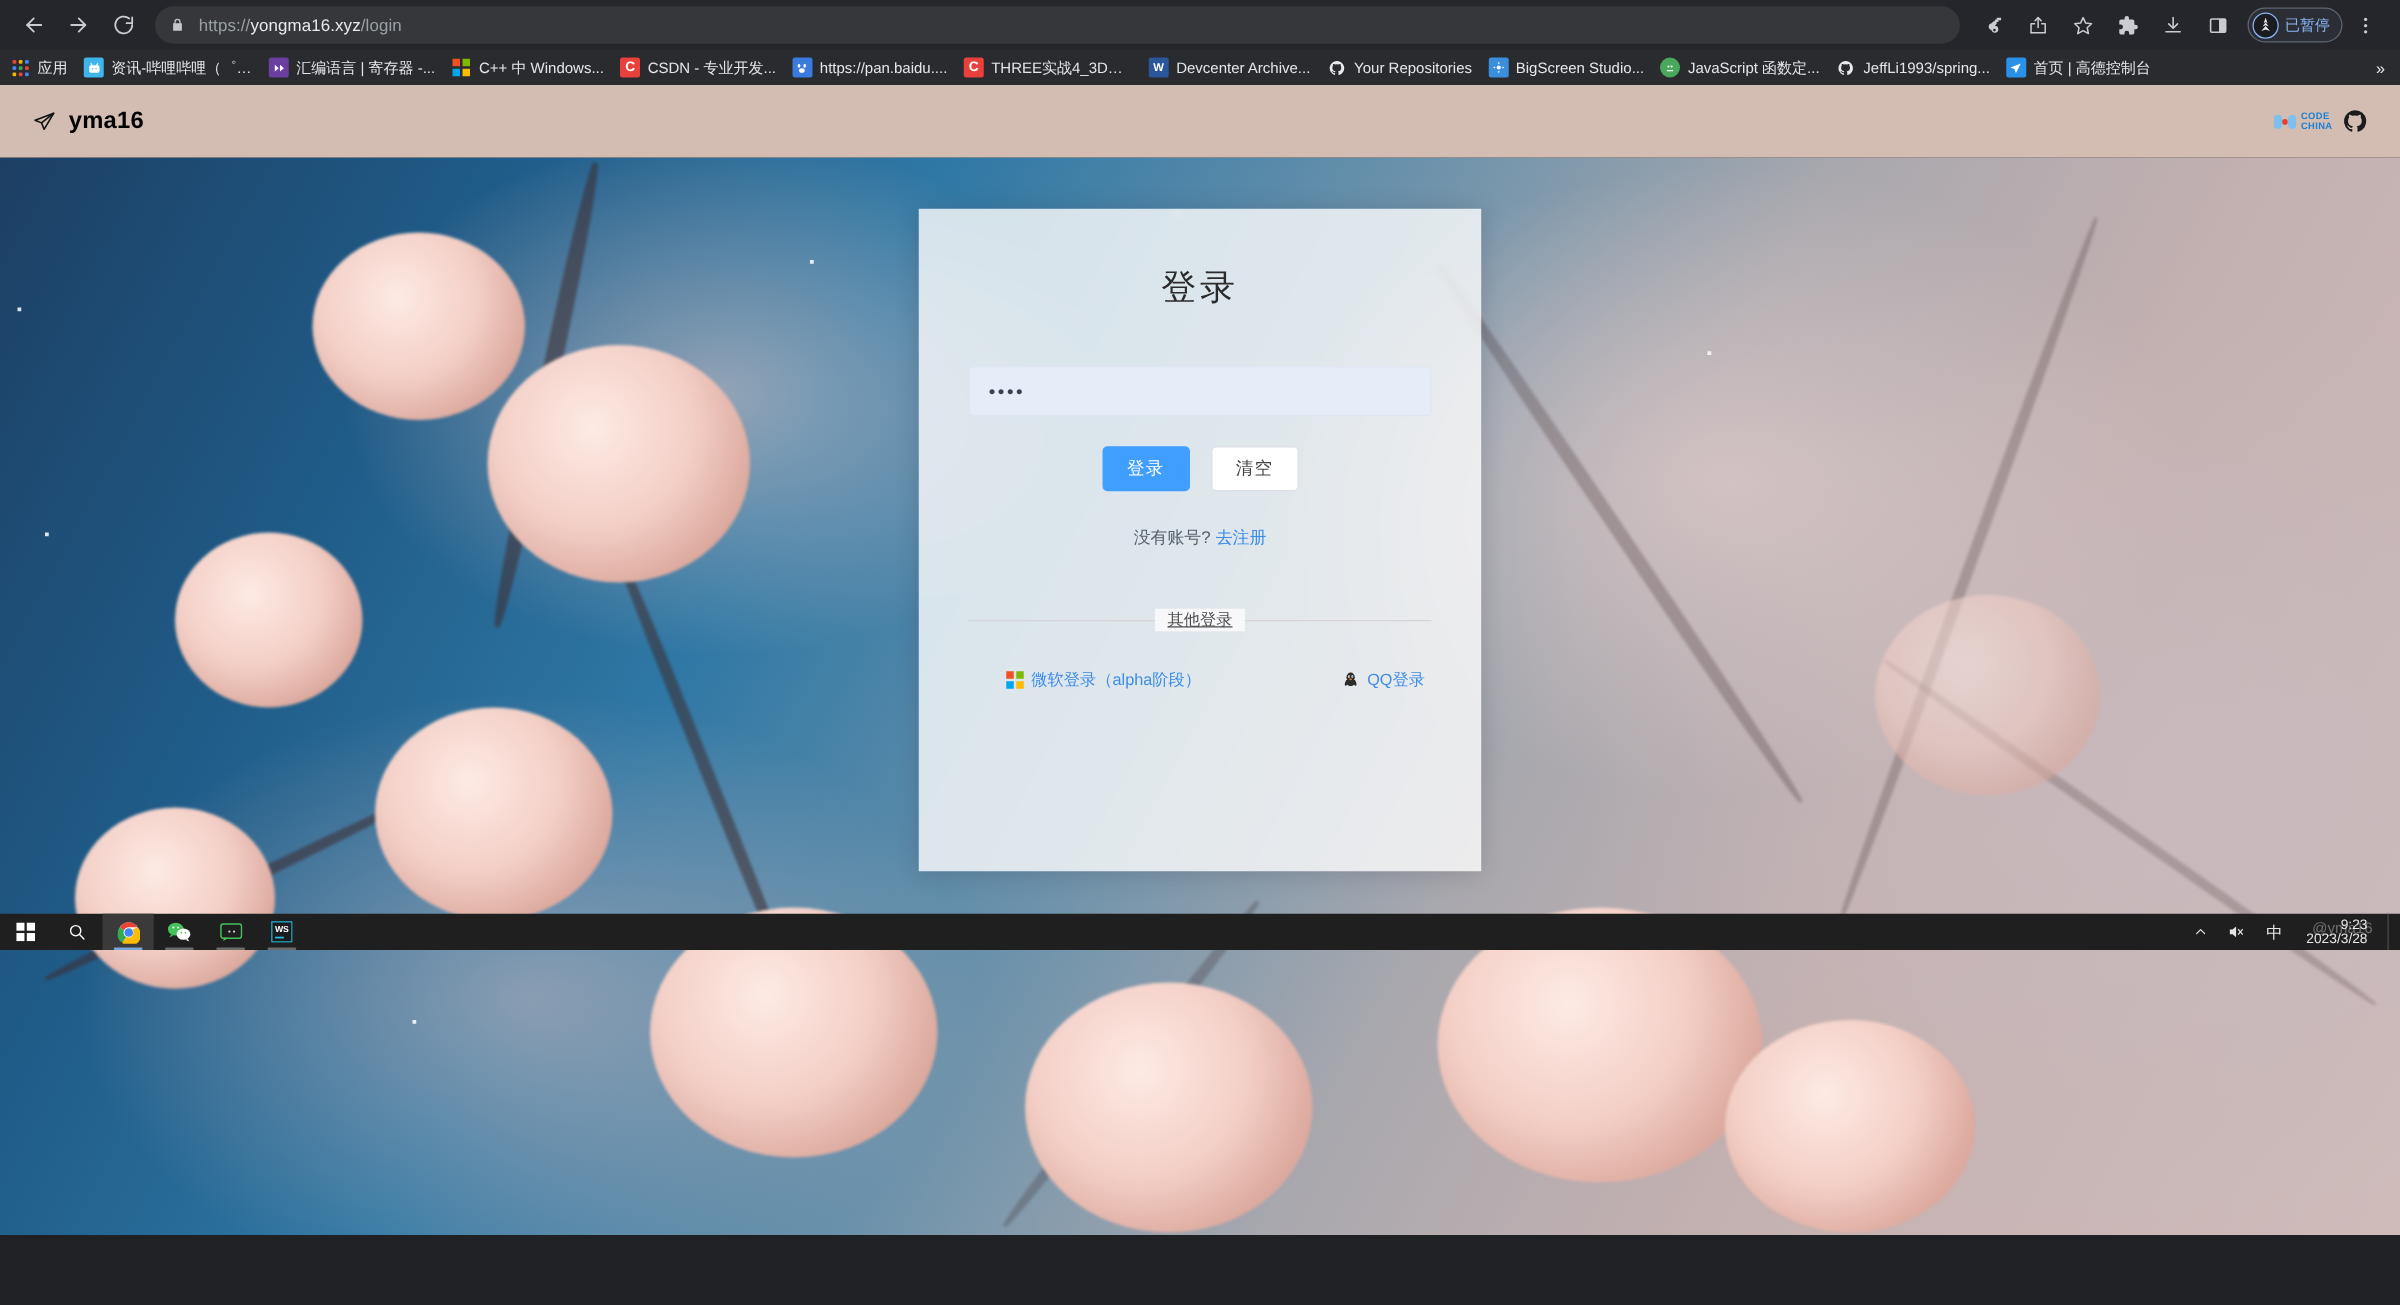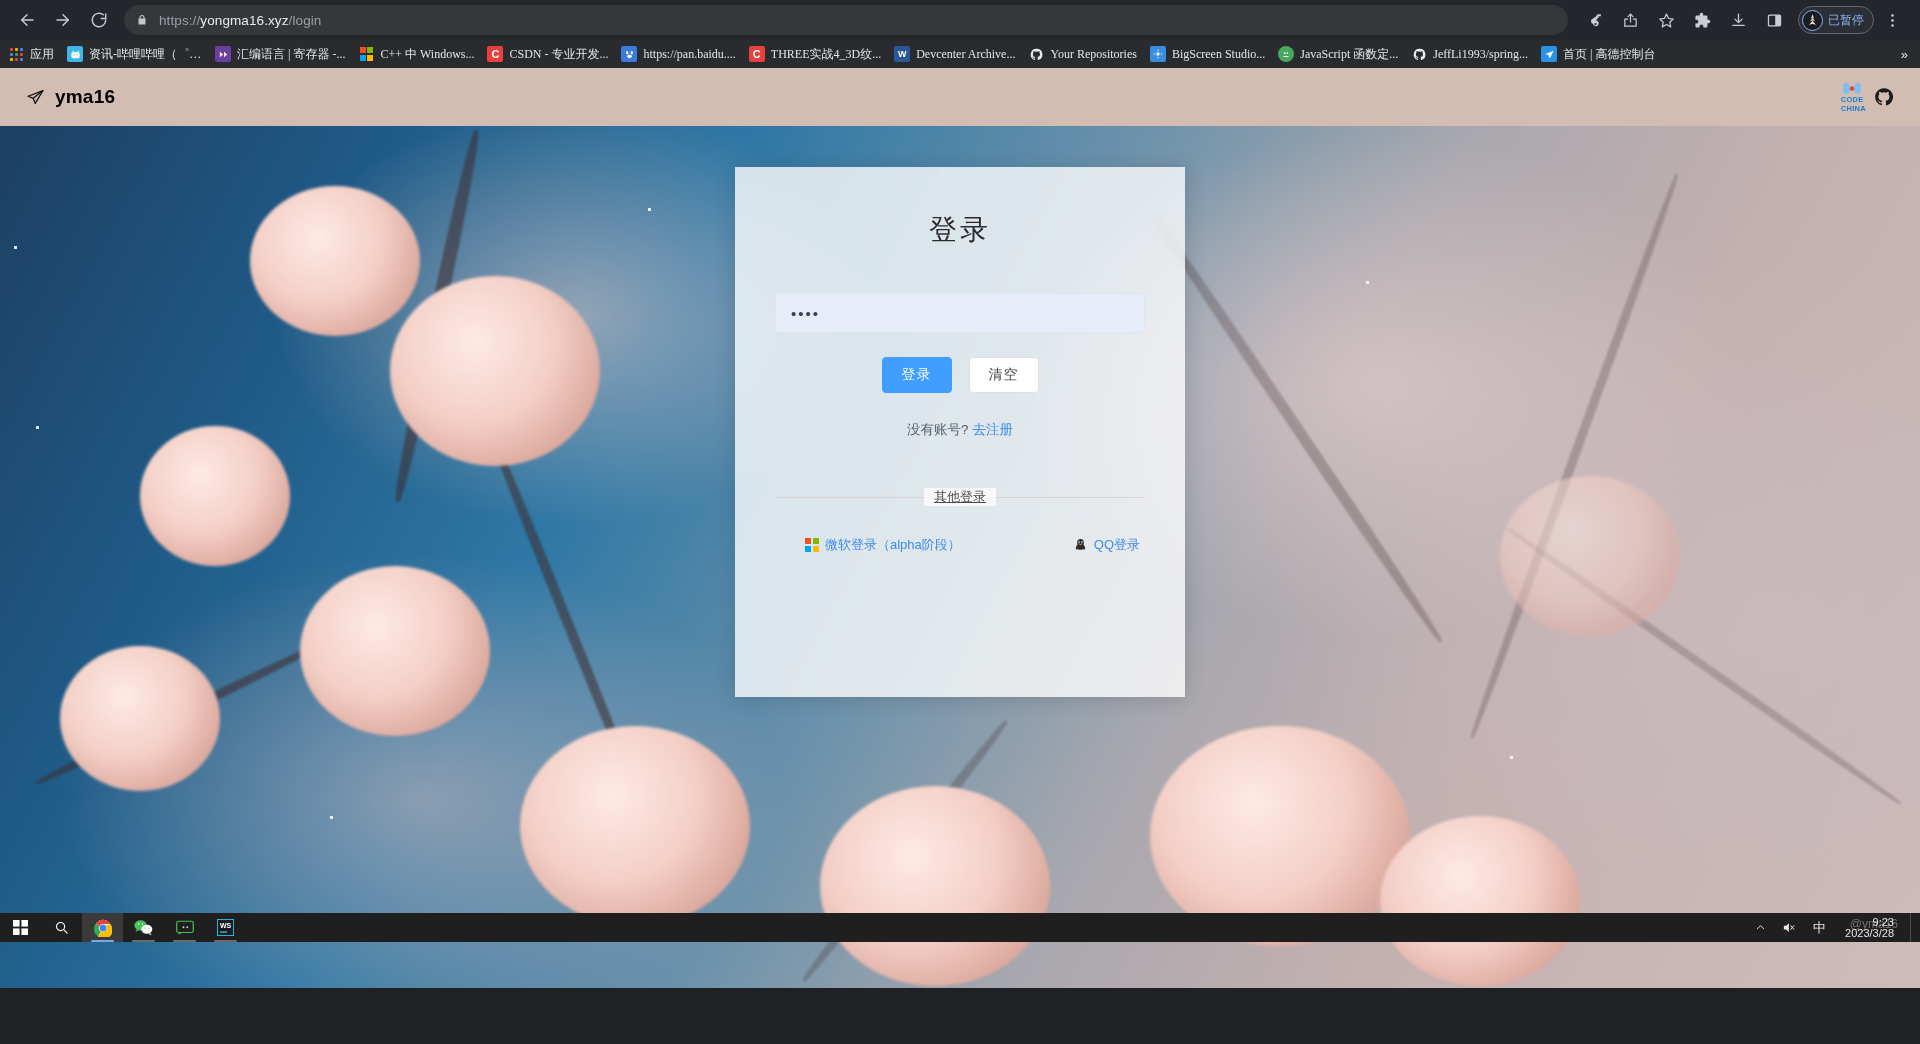--- a/index.html
+++ b/index.html
@@ -3,21 +3,21 @@
 <meta charset="utf-8">
 <title>yma16 login</title>
 <style>
   * { box-sizing: border-box; margin: 0; padding: 0; }
   html, body {
     width: 1920px; height: 1044px;
     overflow: hidden;
     font-family: "Liberation Sans", "DejaVu Sans", sans-serif;
     background: #202124;
   }
-  #root { width: 1920px; height: 942px; position: relative; }
+  #root { width: 1920px; height: 760px; position: relative; }
 
   
   .browser-toolbar {
     height: 40px; width: 100%;
     background: #24262b;
     display: flex; align-items: center;
     padding: 0 10px;
     position: relative;
   }
   .nav-btn {
@@ -82,21 +82,21 @@
   }
   .bm .bmico {
     width:16px;height:16px;
     margin-right:6px; flex:0 0 auto;
     display:flex;align-items:center;justify-content:center;
     font-size:10px; border-radius:2px; color:#fff;
     overflow:hidden;
   }
   .bm .bmtxt {
     font-size: 12px; color:#e4e6e9;
-    overflow:hidden; text-overflow:ellipsis; white-space:nowrap;font-family:Liberation Serif, serif;
+    overflow:hidden; text-overflow:ellipsis; white-space:nowrap;
   }
   .bm-overflow { margin-left:auto; color:#e4e6e9; font-size:13px; padding-right:4px;}
   .apps-grid { display:grid; grid-template-columns:repeat(3,3px); grid-template-rows:repeat(3,3px); gap:2px; }
   .apps-grid i { display:block; width:3px;height:3px;border-radius:1px; }
 
   
   .page {
     position:absolute; top:68px; left:0;
     width:1920px; height:976px;
     overflow:hidden;
@@ -105,21 +105,21 @@
     position:relative; z-index:5;
     height: 58px; width:100%;
     background:#d3bdb2;
     display:flex; align-items:center;
     padding: 0 26px;
   }
   .brand { display:flex; align-items:center; color:#000000; }
   .brand .plane { margin-right:10px; display:flex; }
   .brand .name { font-size:19px; font-weight:bold; letter-spacing:.2px; }
   .header-right { margin-left:auto; display:flex; align-items:center; gap:8px; }
-  .cc-logo { display:flex; align-items:center;flex-direction:column; }
+  .cc-logo { display:flex; align-items:center; }
   .cc-text { font-size:7.5px; line-height:8.4px; font-weight:bold; color:#1b7fd4; margin-left:3px; letter-spacing:.3px;}
 
   
   .hero {
     position:relative;
     width:1920px; height:862px;
     overflow:hidden;
     background:
       radial-gradient(ellipse 520px 360px at 72% 30%, rgba(214,196,196,.92), rgba(214,196,196,0) 70%),
       radial-gradient(ellipse 700px 520px at 92% 58%, rgba(201,186,190,.9), rgba(201,186,190,0) 72%),

